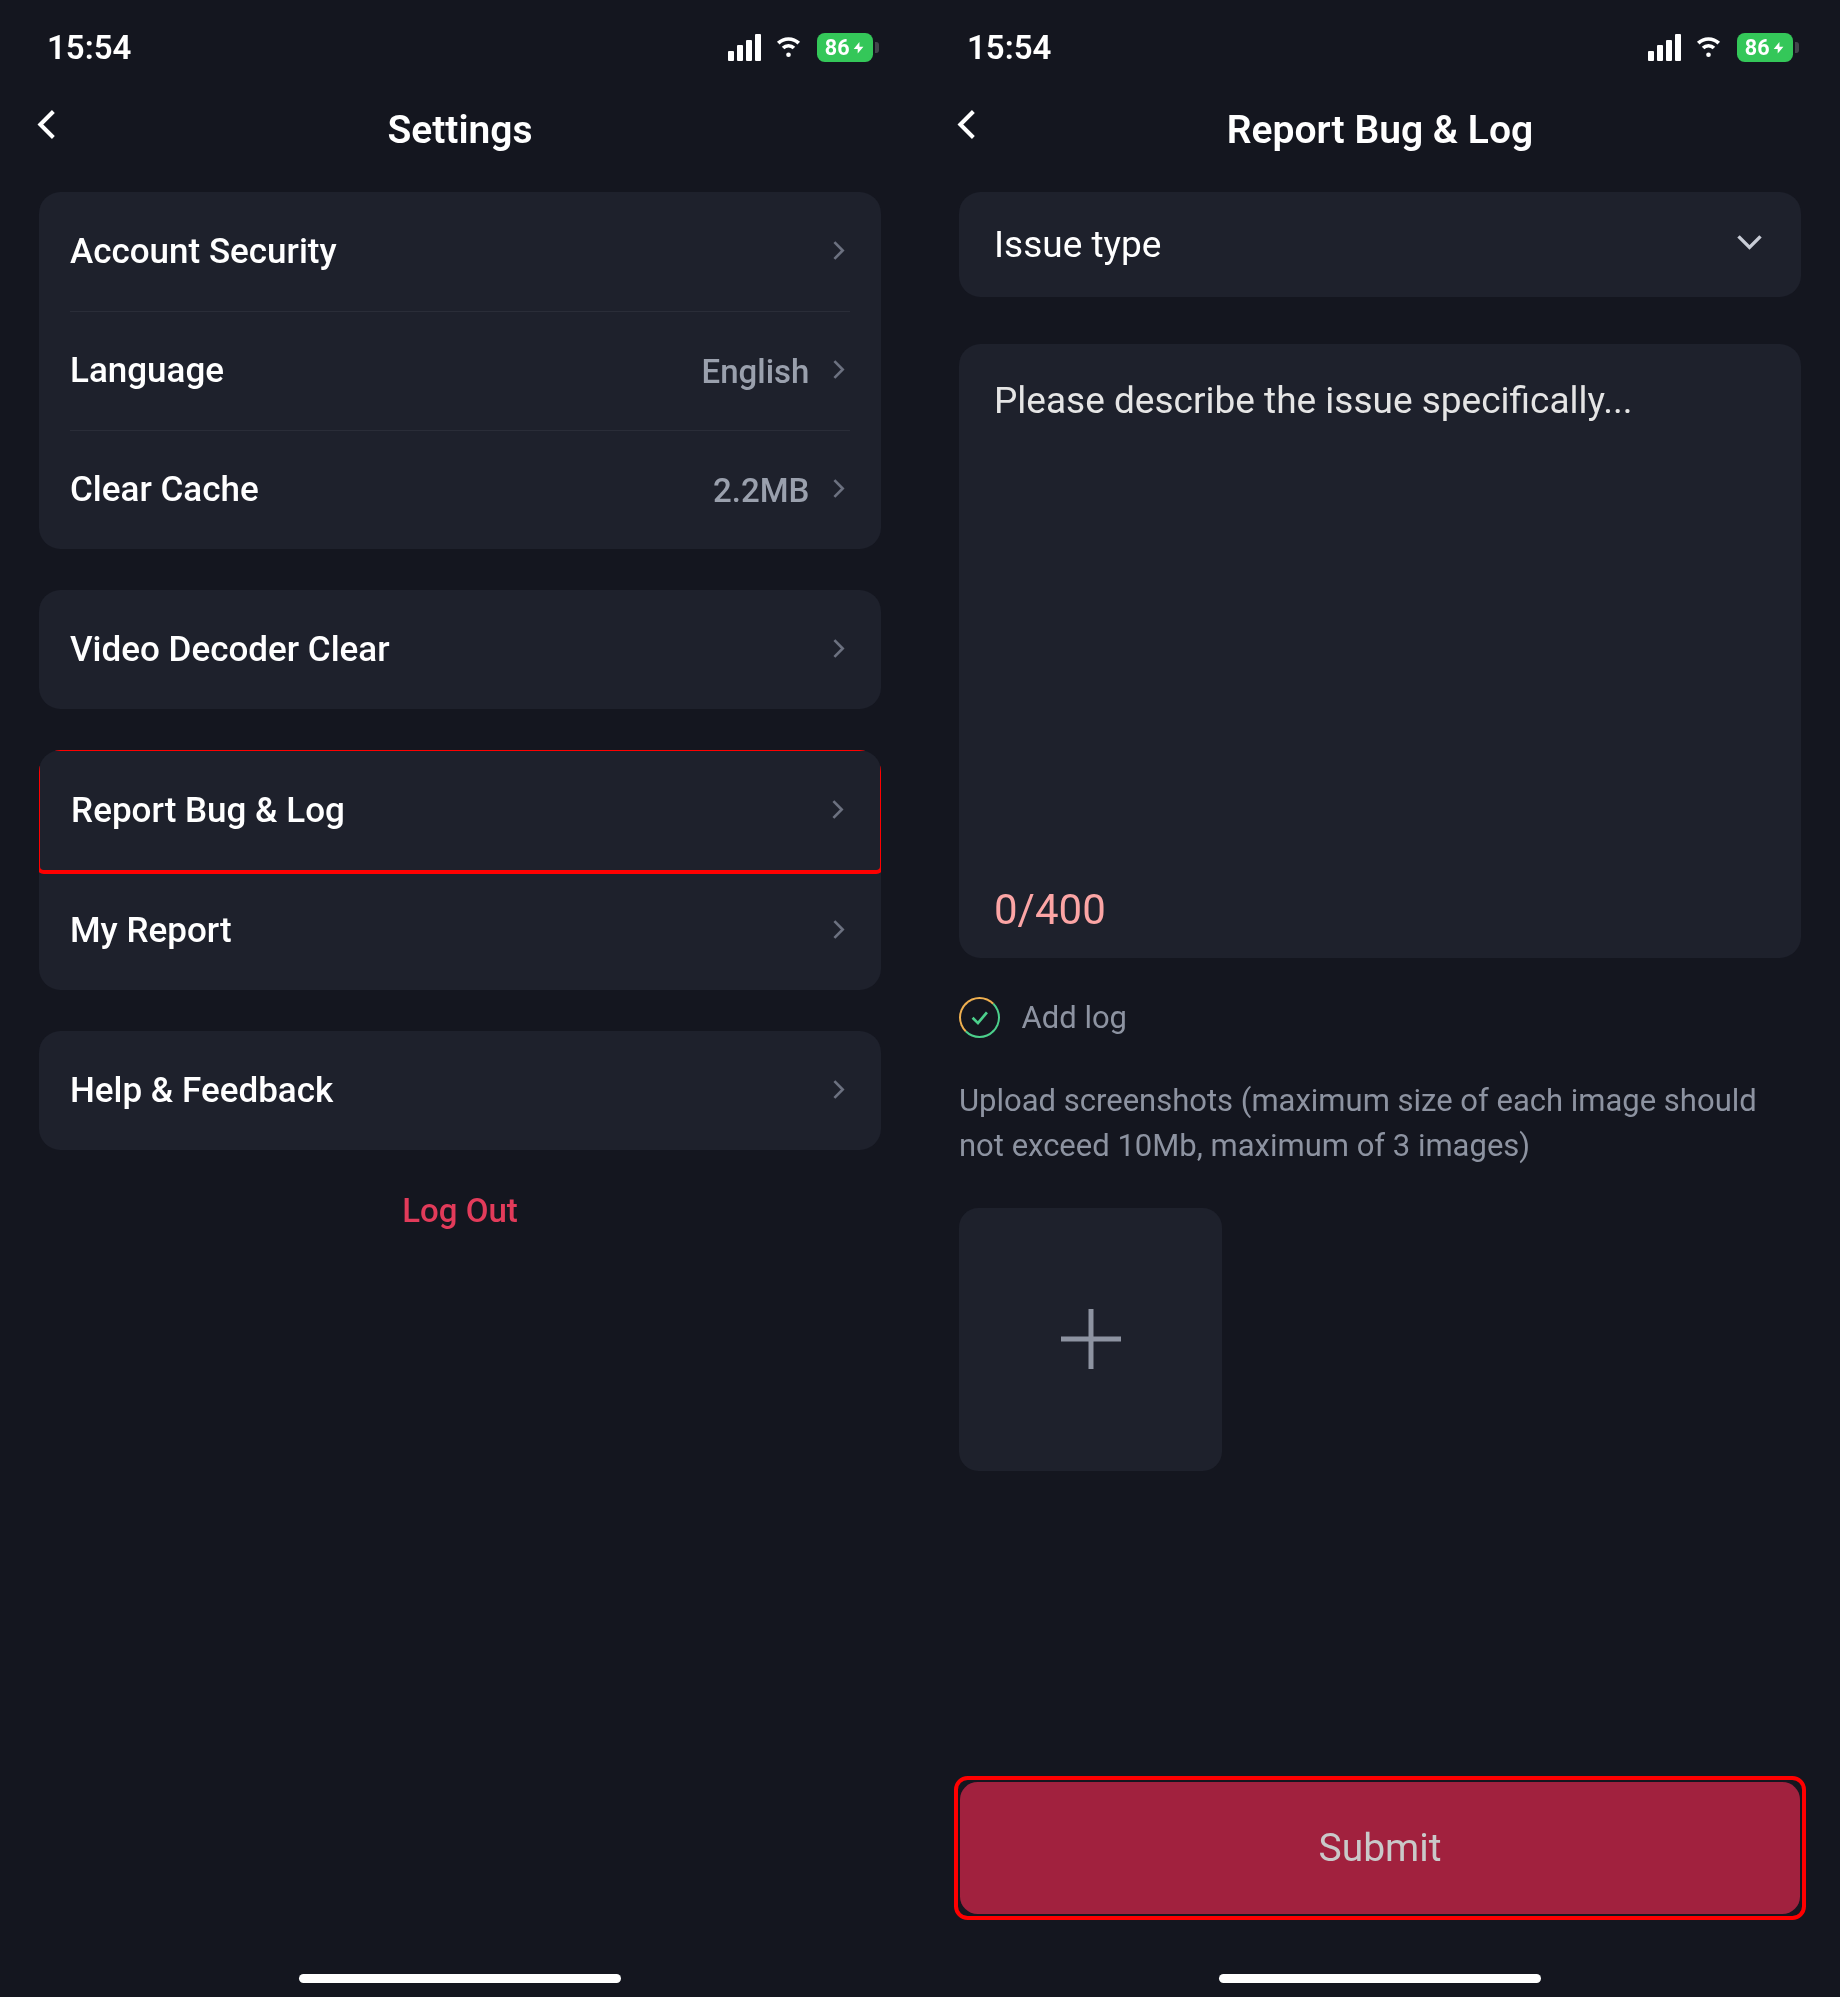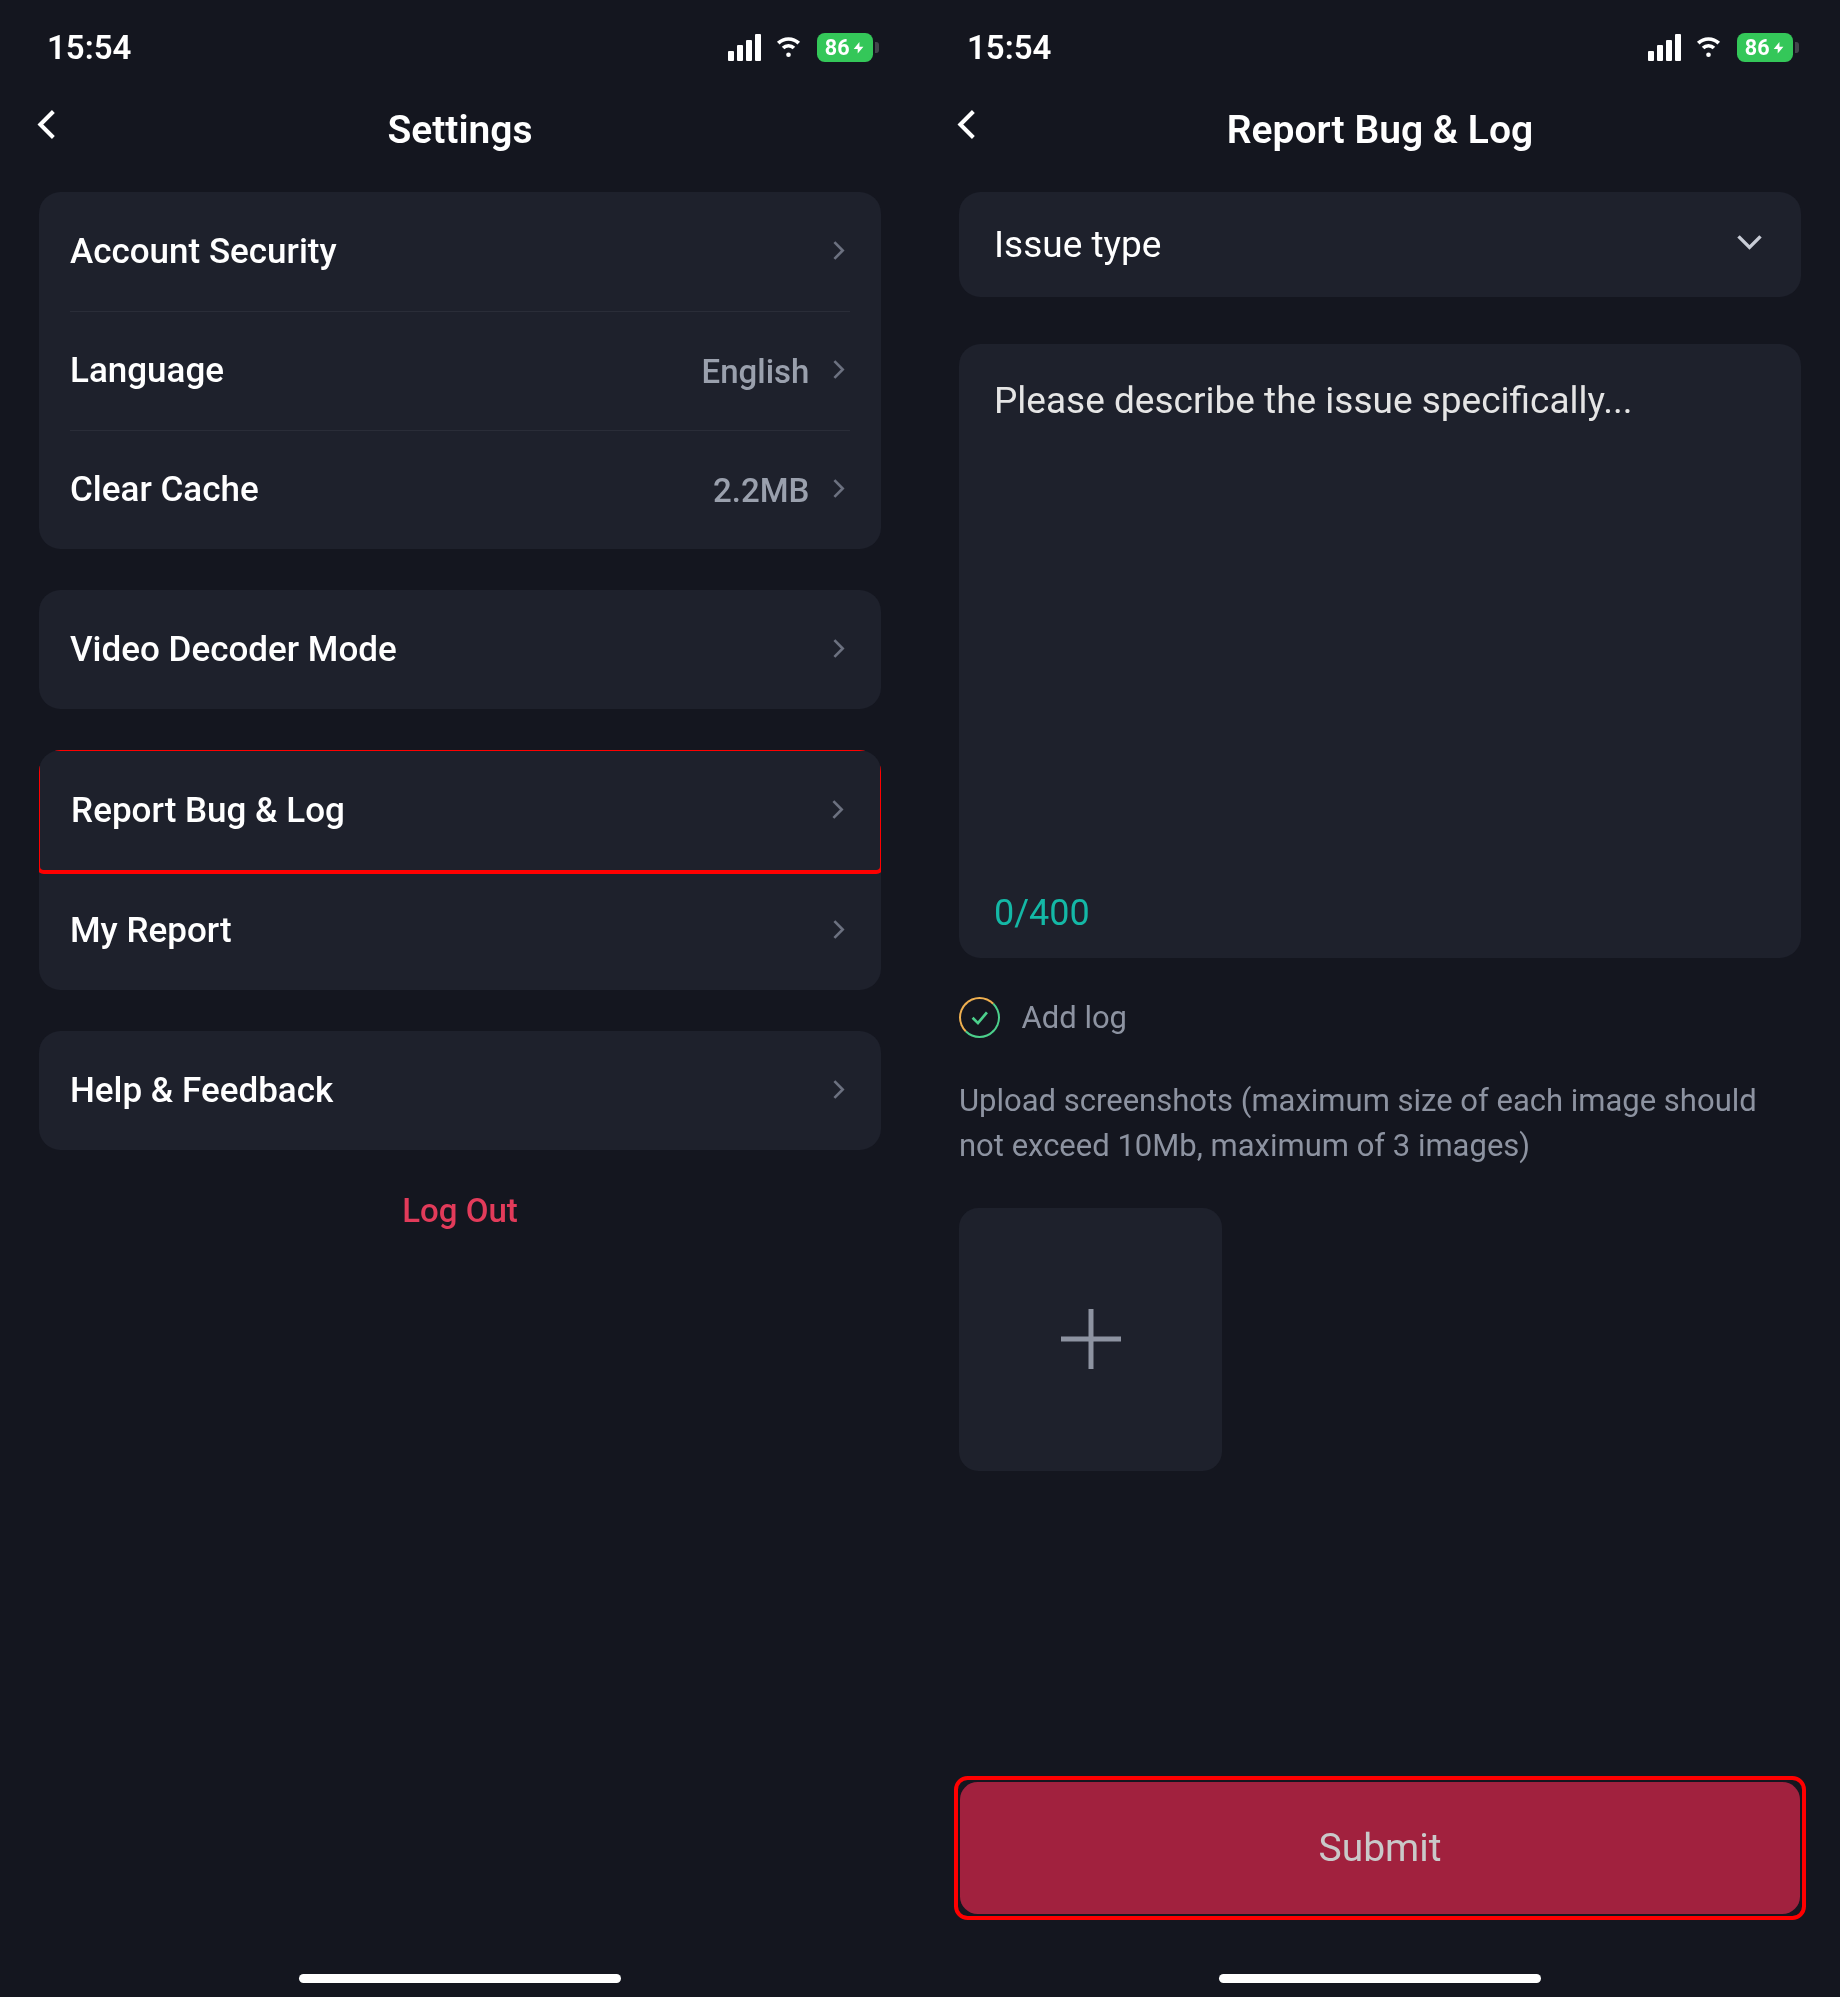--- a/index.html
+++ b/index.html
@@ -32,21 +32,21 @@
   .row .chev svg { width: 25px; height: 25px; }
   .highlight-red { border: 4.9px solid #f00; border-radius: 7.8px; margin: -2.9px -2.9px; }
   .logout { text-align: center; color: #e23b5a; font-size: 33px; font-weight: 500; padding: 0px 0 39px 0; }
   
   .home-indicator { position: absolute; bottom: 13.7px; left: 50%; transform: translateX(-50%); width: 322px; height: 9.8px; background: #fff; border-radius: 9.8px; }
   
   .card { background: #1e212c; border-radius: 21.5px; padding: 31px 35px; display: flex; align-items: center; justify-content: space-between; color: #fff; font-size: 37px; margin-bottom: 47px; }
   .card .chev-d svg { width: 33px; height: 33px; color: #c8ccd6; }
   .textarea-wrap { background: #1e212c; border-radius: 21.5px; padding: 35px 35px 23.4px 35px; height: 614px; display: flex; flex-direction: column; justify-content: space-between; margin-bottom: 39px; }
   .textarea-wrap .placeholder { color: #e5e5e5; font-size: 37px; }
-  .textarea-wrap .counter { color: #14b8a6; font-size: 36px; }
+  .textarea-wrap .counter { color: #fca5a5; font-size: 42px; }
   .addlog { display: flex; align-items: center; gap: 21.5px; color: #8d93a1; font-size: 31px; margin-bottom: 41px; }
   .check-circle { width: 41px; height: 41px; border-radius: 50%; border: 2px solid; border-color: #f0b050 #4cd08c #4cd08c #f0b050; display: flex; align-items: center; justify-content: center; color: #4cd08c; }
   .check-circle svg { width: 21.5px; height: 21.5px; }
   .uphint { color: #8d93a1; font-size: 31px; line-height: 1.45; margin-bottom: 39px; }
   .upload-box { width: 263px; height: 263px; background: #1e212c; border-radius: 19.5px; display: flex; align-items: center; justify-content: center; color: #8d93a1; }
   .upload-box svg { width: 80px; height: 80px; }
   .submit-wrap { margin-top: auto; padding-bottom: 82px; }
   .submit { background: #a1213e; color: #c9c9c9; font-size: 39px; text-align: center; padding: 43px 0; border-radius: 17.6px; }
   .submit-highlight { border: 4.9px solid #f00; border-radius: 13.7px; padding: 2px; margin: -4.9px; }
 </style>
@@ -106,21 +106,21 @@
         <span>Clear Cache</span>
         <span class="value">2.2MB</span>
         <span class="chev"><svg viewBox="0 0 24 24" fill="none" stroke="currentColor" stroke-width="2.5">
               <polyline points="9 4 17 12 9 20"></polyline>
             </svg></span>
       </div>
     </div>
 
     <div class="group">
       <div class="row">
-        <span>Video Decoder Mode</span>
+        <span>Video Decoder Clear</span>
         <span class="chev"><svg viewBox="0 0 24 24" fill="none" stroke="currentColor" stroke-width="2.5">
               <polyline points="9 4 17 12 9 20"></polyline>
             </svg></span>
       </div>
     </div>
 
     <div class="group" style="padding:0;">
       <div class="highlight-red">
         <div class="row" style="padding:39px 31px;">
           <span>Report Bug &amp; Log</span>

